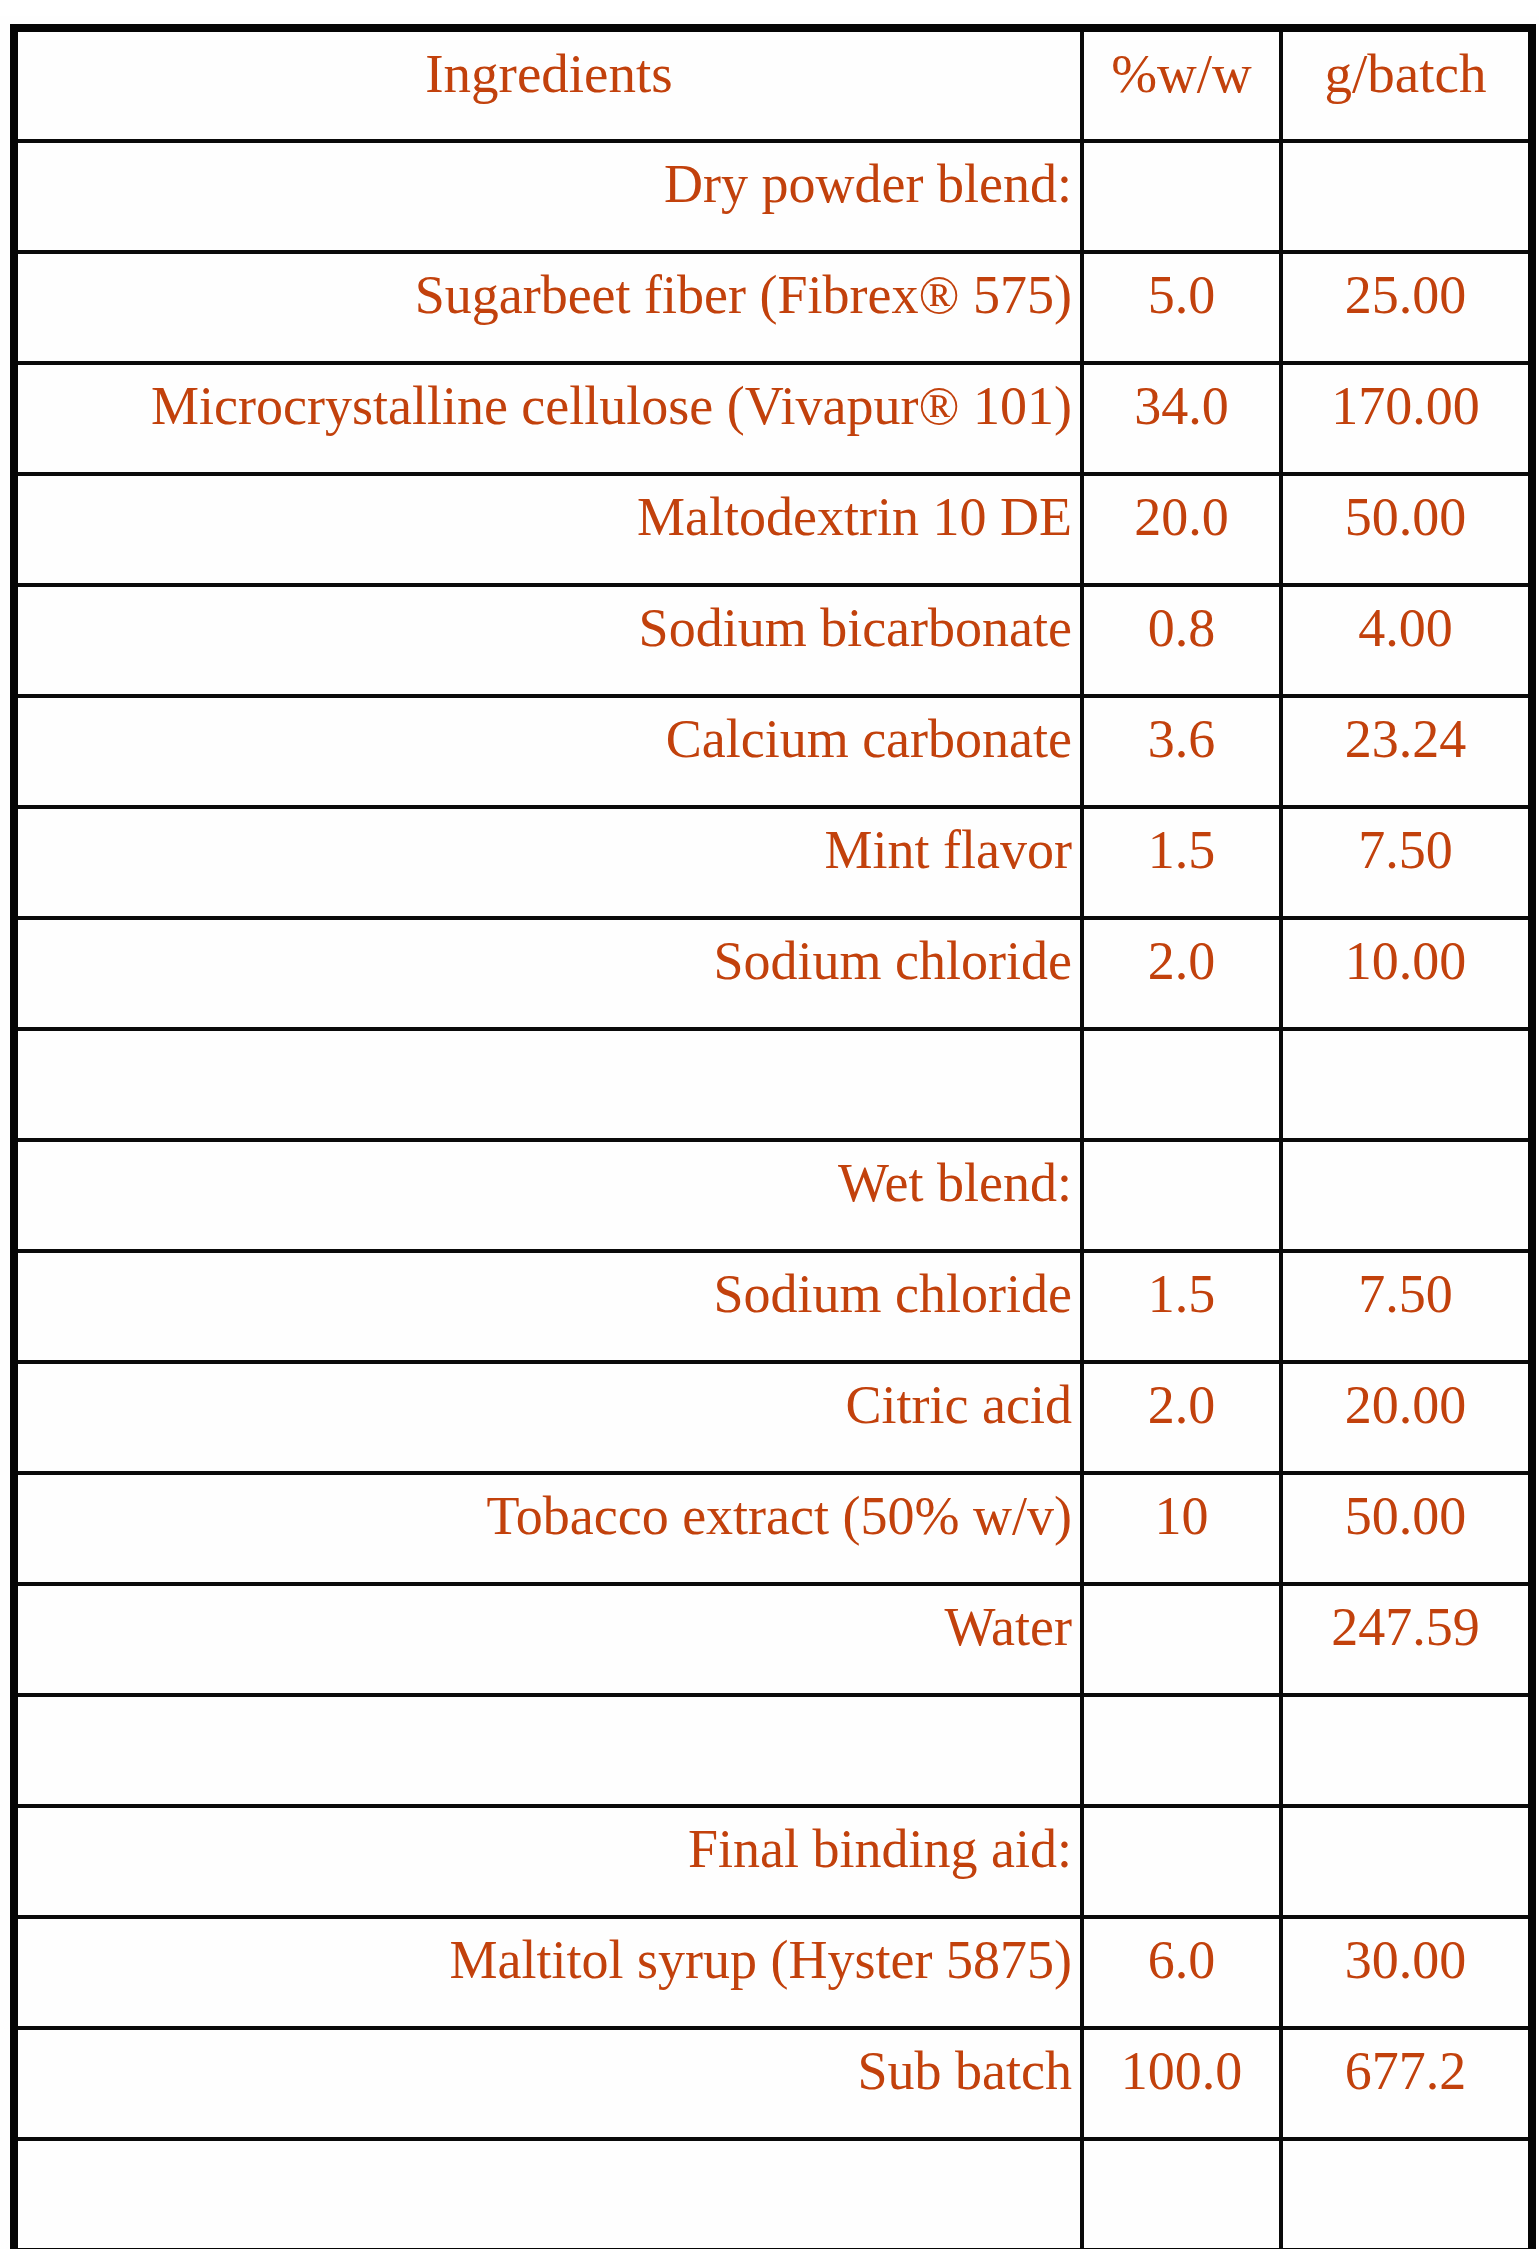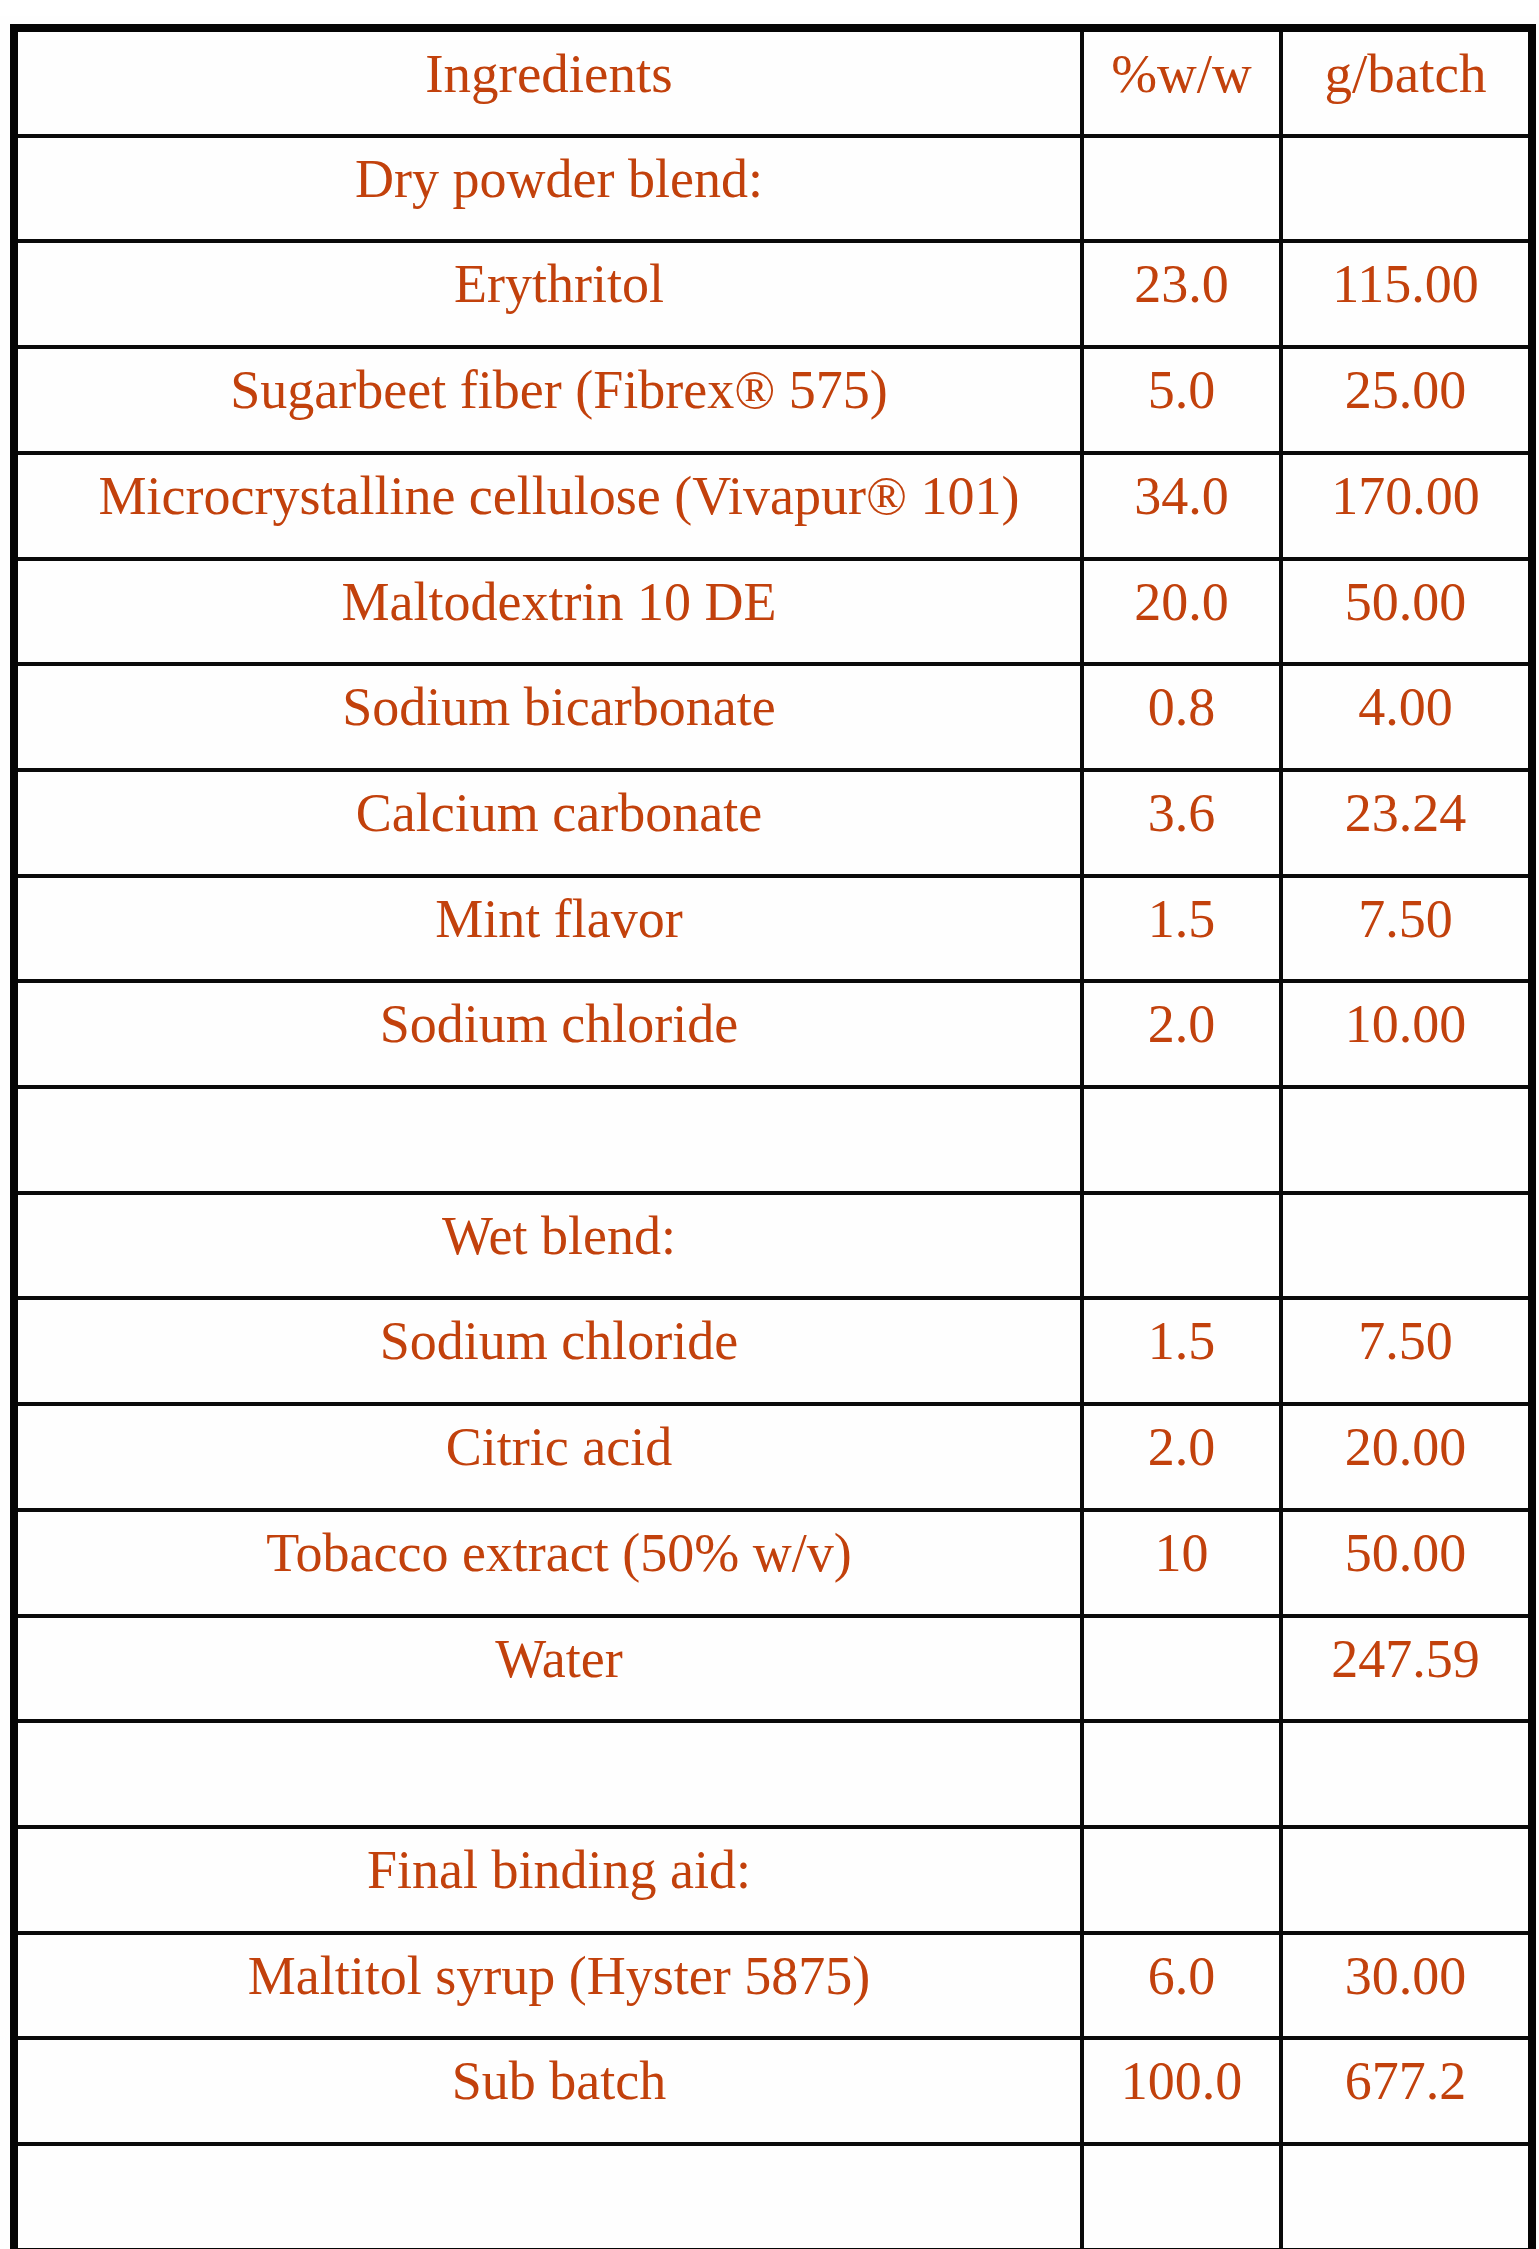--- a/index.html
+++ b/index.html
@@ -38,21 +38,21 @@
     font-size: 54px;
     line-height: 1.18;
     font-weight: normal;
     padding: 10px 8px 4px 8px;
     height: 85px;
     overflow: hidden;
     white-space: nowrap;
   }
   th { font-size: 55px; }
   .cell-left {
-    text-align: center;
+    text-align: right;
     padding-left: 28px;
     font-family: Liberation Serif, serif;
   }
   .cell-center { text-align: center; }
 </style>
 </head>
 <body>
 
 <div class="sheet">
   <table class="ingredients">
@@ -67,25 +67,20 @@
         <th class="cell-center">%w/w</th>
         <th class="cell-center">g/batch</th>
       </tr>
 
       <tr>
         <td class="cell-left">Dry powder blend:</td>
         <td class="cell-center"></td>
         <td class="cell-center"></td>
       </tr>
 
-      <tr>
-        <td class="cell-left">Erythritol</td>
-        <td class="cell-center">23.0</td>
-        <td class="cell-center">115.00</td>
-      </tr>
 
 
       <tr>
         <td class="cell-left">Sugarbeet fiber (Fibrex® 575)</td>
         <td class="cell-center">5.0</td>
         <td class="cell-center">25.00</td>
       </tr>
 
       <tr>
         <td class="cell-left">Microcrystalline cellulose (Vivapur® 101)</td>

